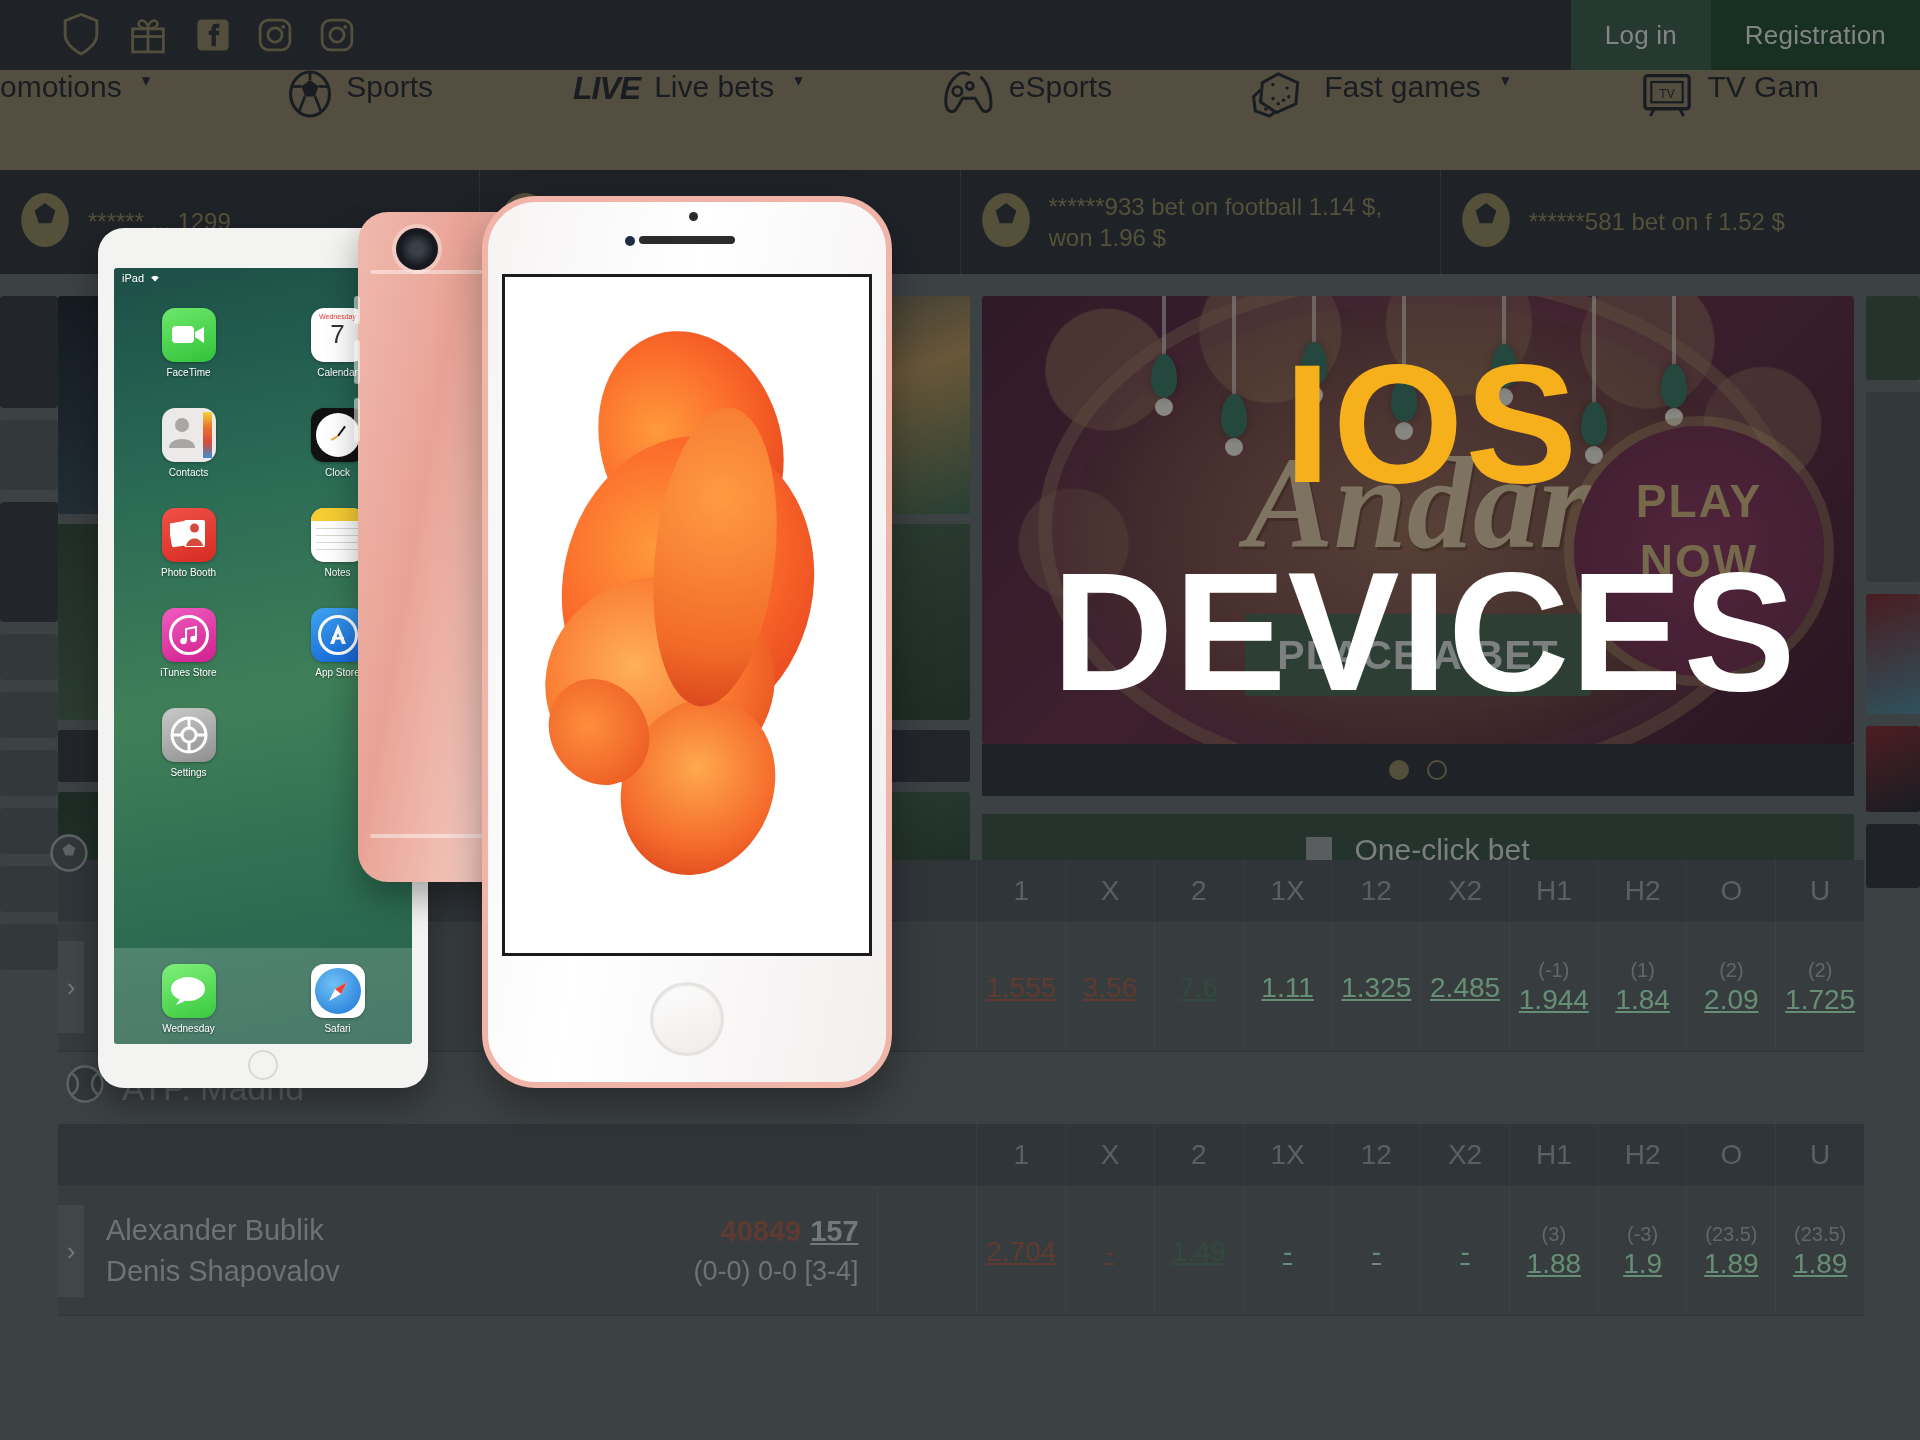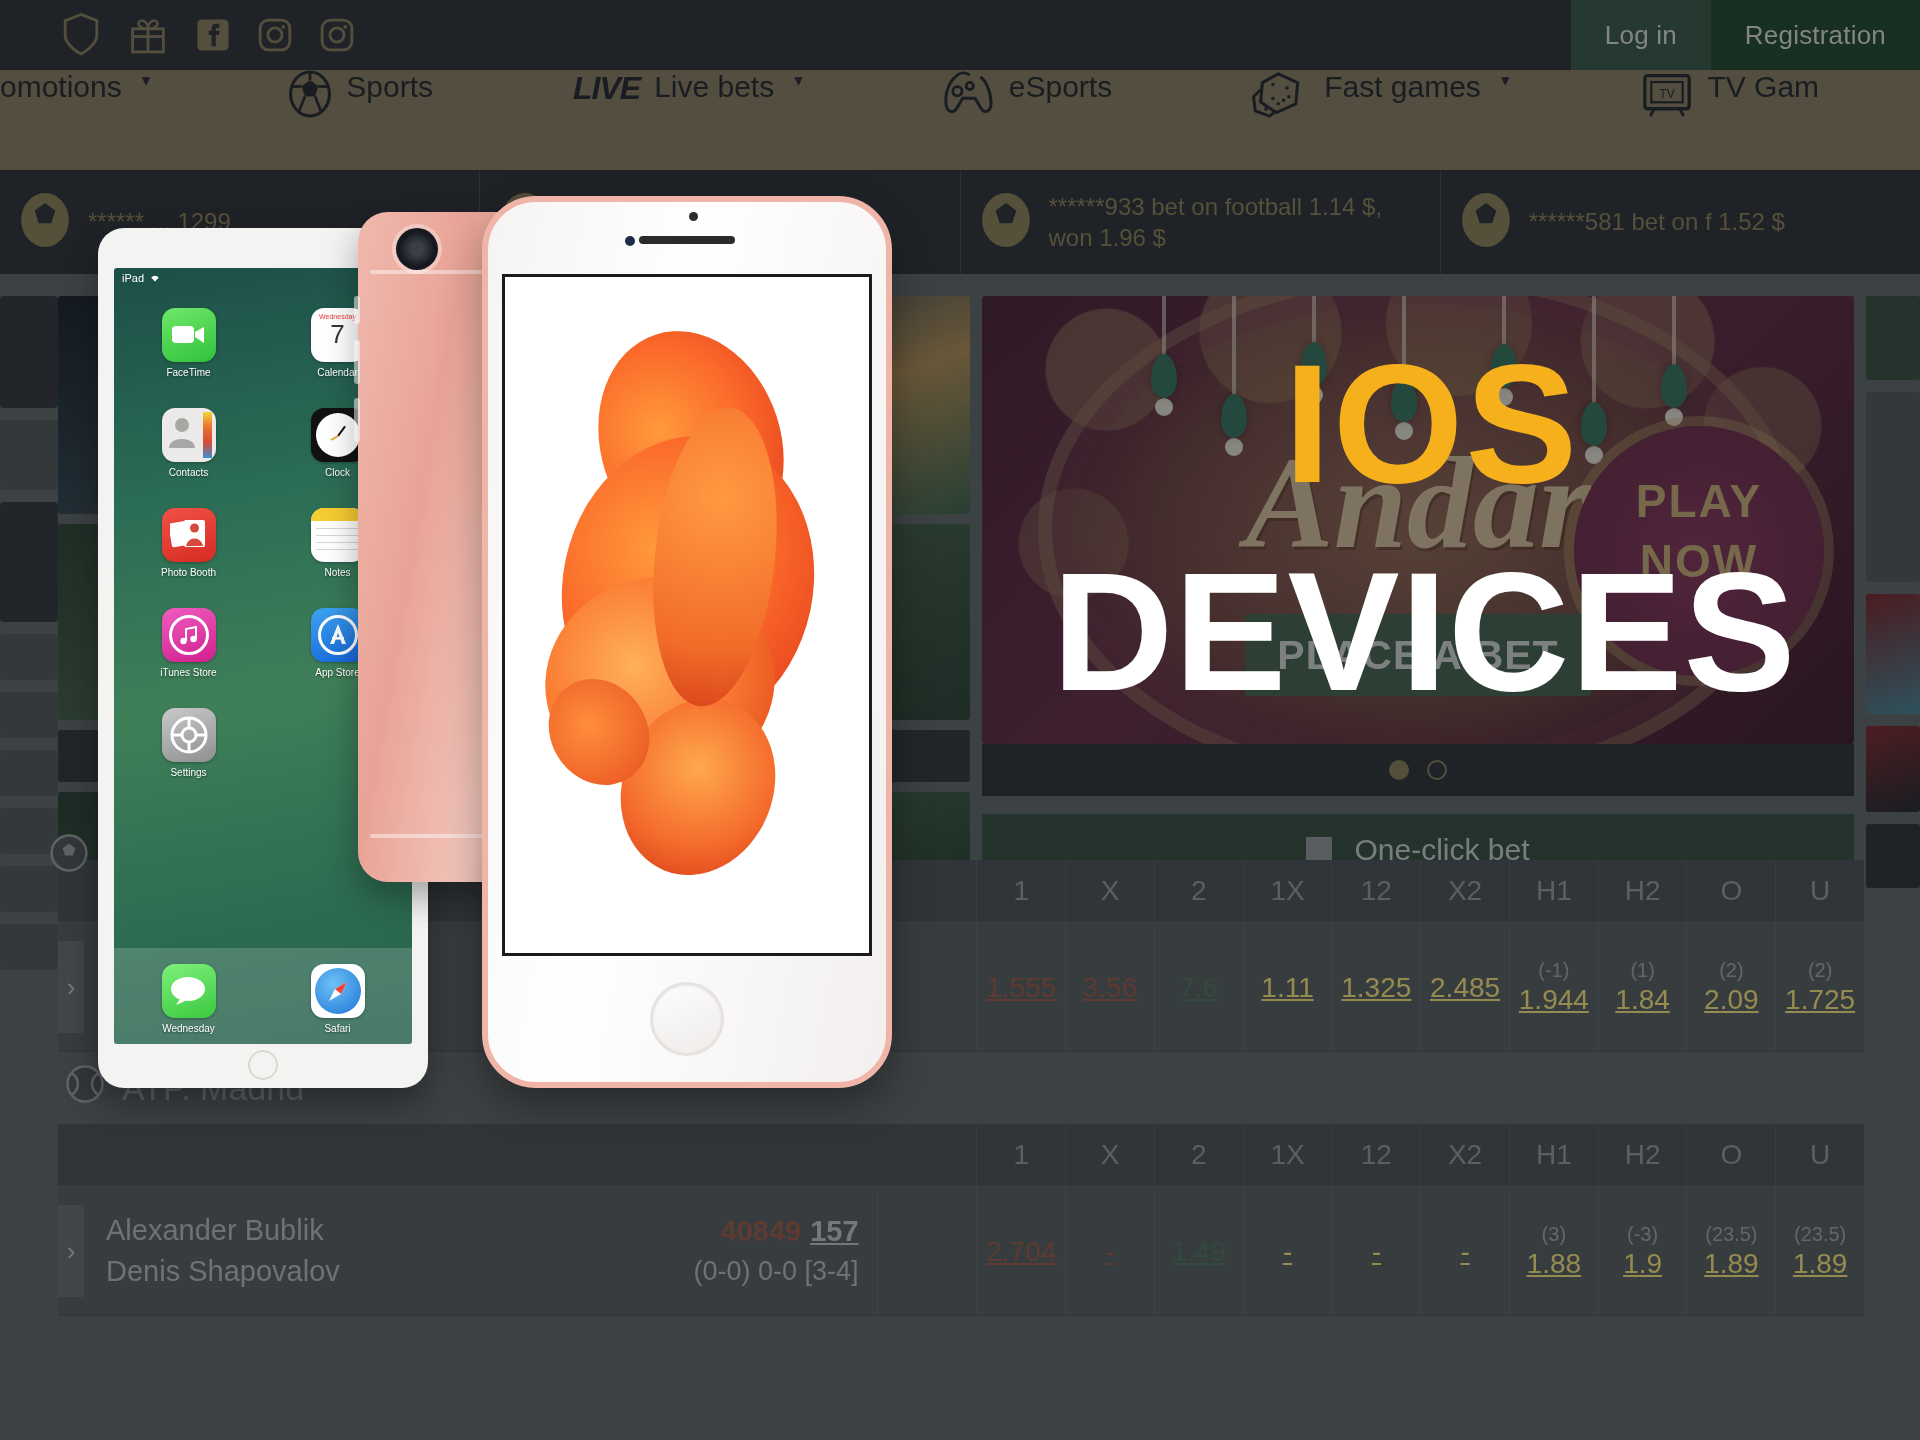--- a/index.html
+++ b/index.html
@@ -172,21 +172,21 @@
   .mstats .sc { color:#aeb9bf; font-size:27px; }
   .row-sep { width:108px; border-left:1px solid #5e6b72; }
   .od-cell {
     width:96px; border-left:1px solid #5e6b72; min-height:92px;
     display:flex; flex-direction:column; align-items:center; justify-content:center;
     font-size:28px;
   }
   .od-cell .hcap { font-size:20px; color:#9aa6ac; margin-bottom:2px; }
   .od-up   { color:#b5563e; text-decoration:underline; }
   .od-down { color:#3f7d57; text-decoration:underline; }
-  .od-neu  { color:#fde047; text-decoration:underline; }
+  .od-neu  { color:#86efac; text-decoration:underline; }
 
   
   #devices { position:absolute; left:0; top:0; width:1920px; height:1440px; pointer-events:none; }
 
   .ipad {
     position:absolute; left:98px; top:228px; width:330px; height:860px;
     background:#f3f3f1; border-radius:26px;
     box-shadow:0 16px 34px rgba(0,0,0,.35);
     padding:40px 16px 44px 16px;
   }

